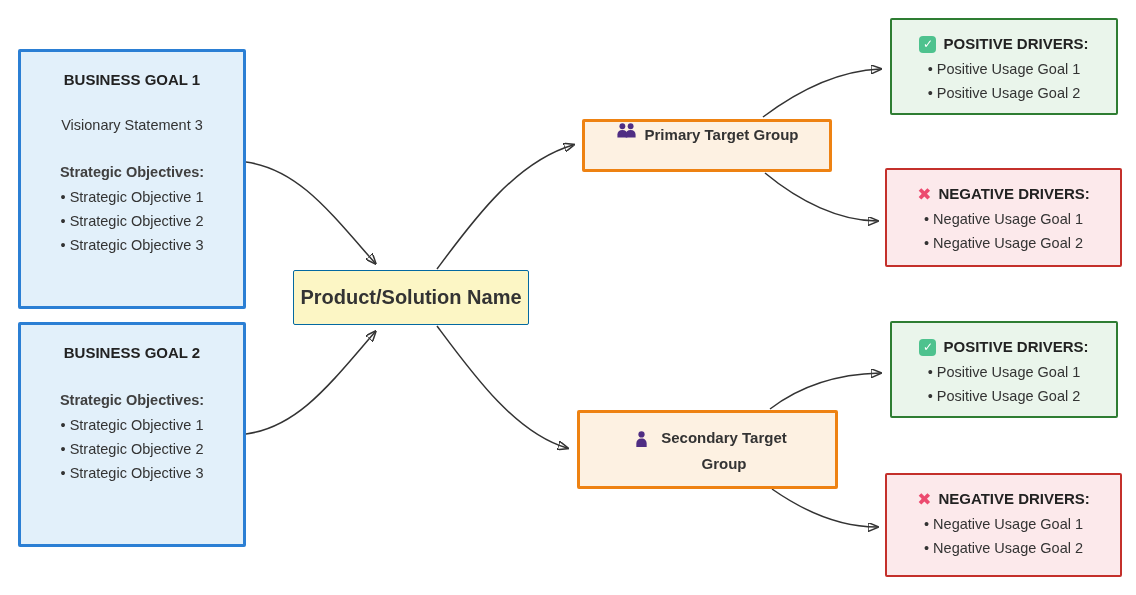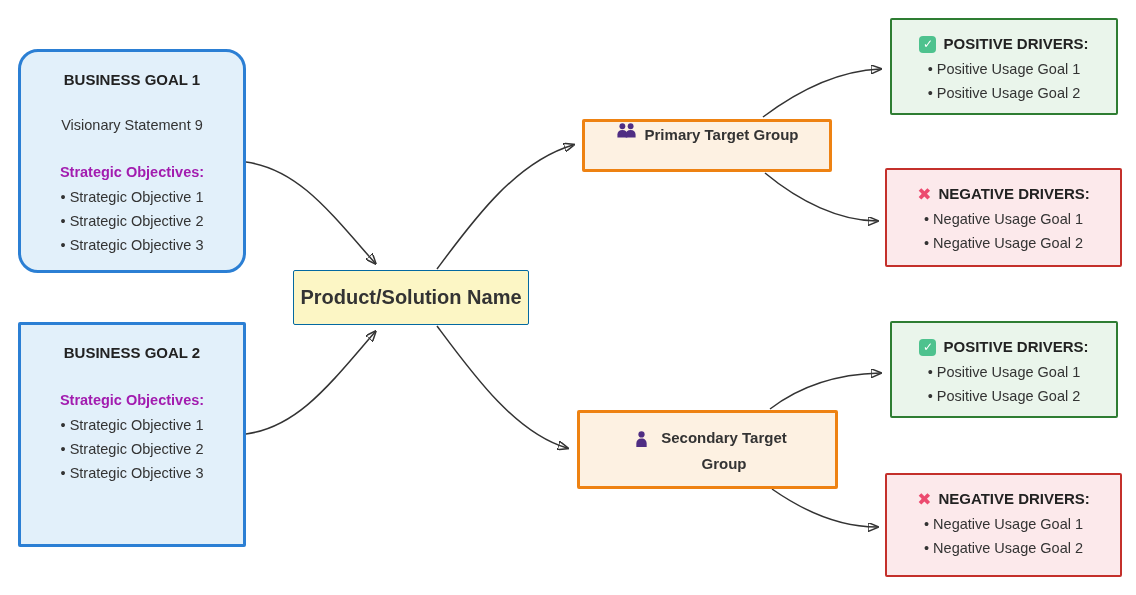--- a/index.html
+++ b/index.html
@@ -14,21 +14,21 @@
   .node{position:absolute;box-sizing:border-box;border-radius:2px;}
 
   
   .goal-box{
     border:3px solid #2B7FD4;background:#E2F0FA;
     text-align:center;font-size:14.5px;line-height:20px;
     padding-top:18px;
   }
   .goal-title{font-weight:bold;font-size:15px;color:#222;}
   .goal-statement{margin-top:25px;}
-  .goal-objhead{margin-top:27px;font-weight:bold;color:#a21caf;}
+  .goal-objhead{margin-top:27px;font-weight:bold;color:#404040;}
   .bullet-list{display:inline-block;text-align:left;margin:3px 0 0 0;padding:0;list-style:none;line-height:24px;}
   .bullet-list li::before{content:"• ";}
 
   
   .product-box{
     border:1px solid #0369a1;background:#FCF6C5;
     display:flex;align-items:center;justify-content:center;
     font-weight:bold;font-size:20px;color:#333;
   }
 
@@ -73,23 +73,23 @@
     <path d="M246,162 C298,169 330,212 375,263" marker-end="url(#arrow)"></path>
     <path d="M246,434 C298,427 330,384 375,332" marker-end="url(#arrow)"></path>
     <path d="M437,269 C472,222 515,162 573,145" marker-end="url(#arrow)"></path>
     <path d="M437,326 C472,373 515,433 567,448" marker-end="url(#arrow)"></path>
     <path d="M763,117 C795,93 835,71 880,69" marker-end="url(#arrow)"></path>
     <path d="M765,173 C800,202 840,221 877,221" marker-end="url(#arrow)"></path>
     <path d="M770,409 C800,386 838,374 880,373" marker-end="url(#arrow)"></path>
     <path d="M772,489 C805,512 842,527 877,527" marker-end="url(#arrow)"></path>
   </svg>
 
-  <div class="node goal-box" style="left:18px;top:49px;width:228px;height:224px;border-radius:20px;">
+  <div class="node goal-box" style="left:18px;top:49px;width:228px;height:260px;">
     <div class="goal-title">BUSINESS GOAL 1</div>
-    <div class="goal-statement">Visionary Statement 9</div>
+    <div class="goal-statement">Visionary Statement 3</div>
     <div class="goal-objhead">Strategic Objectives:</div>
     <ul class="bullet-list">
       <li>Strategic Objective 1</li>
       <li>Strategic Objective 2</li>
       <li>Strategic Objective 3</li>
     </ul>
   </div>
 
   <div class="node goal-box" style="left:18px;top:322px;width:228px;height:225px;">
     <div class="goal-title">BUSINESS GOAL 2</div>

